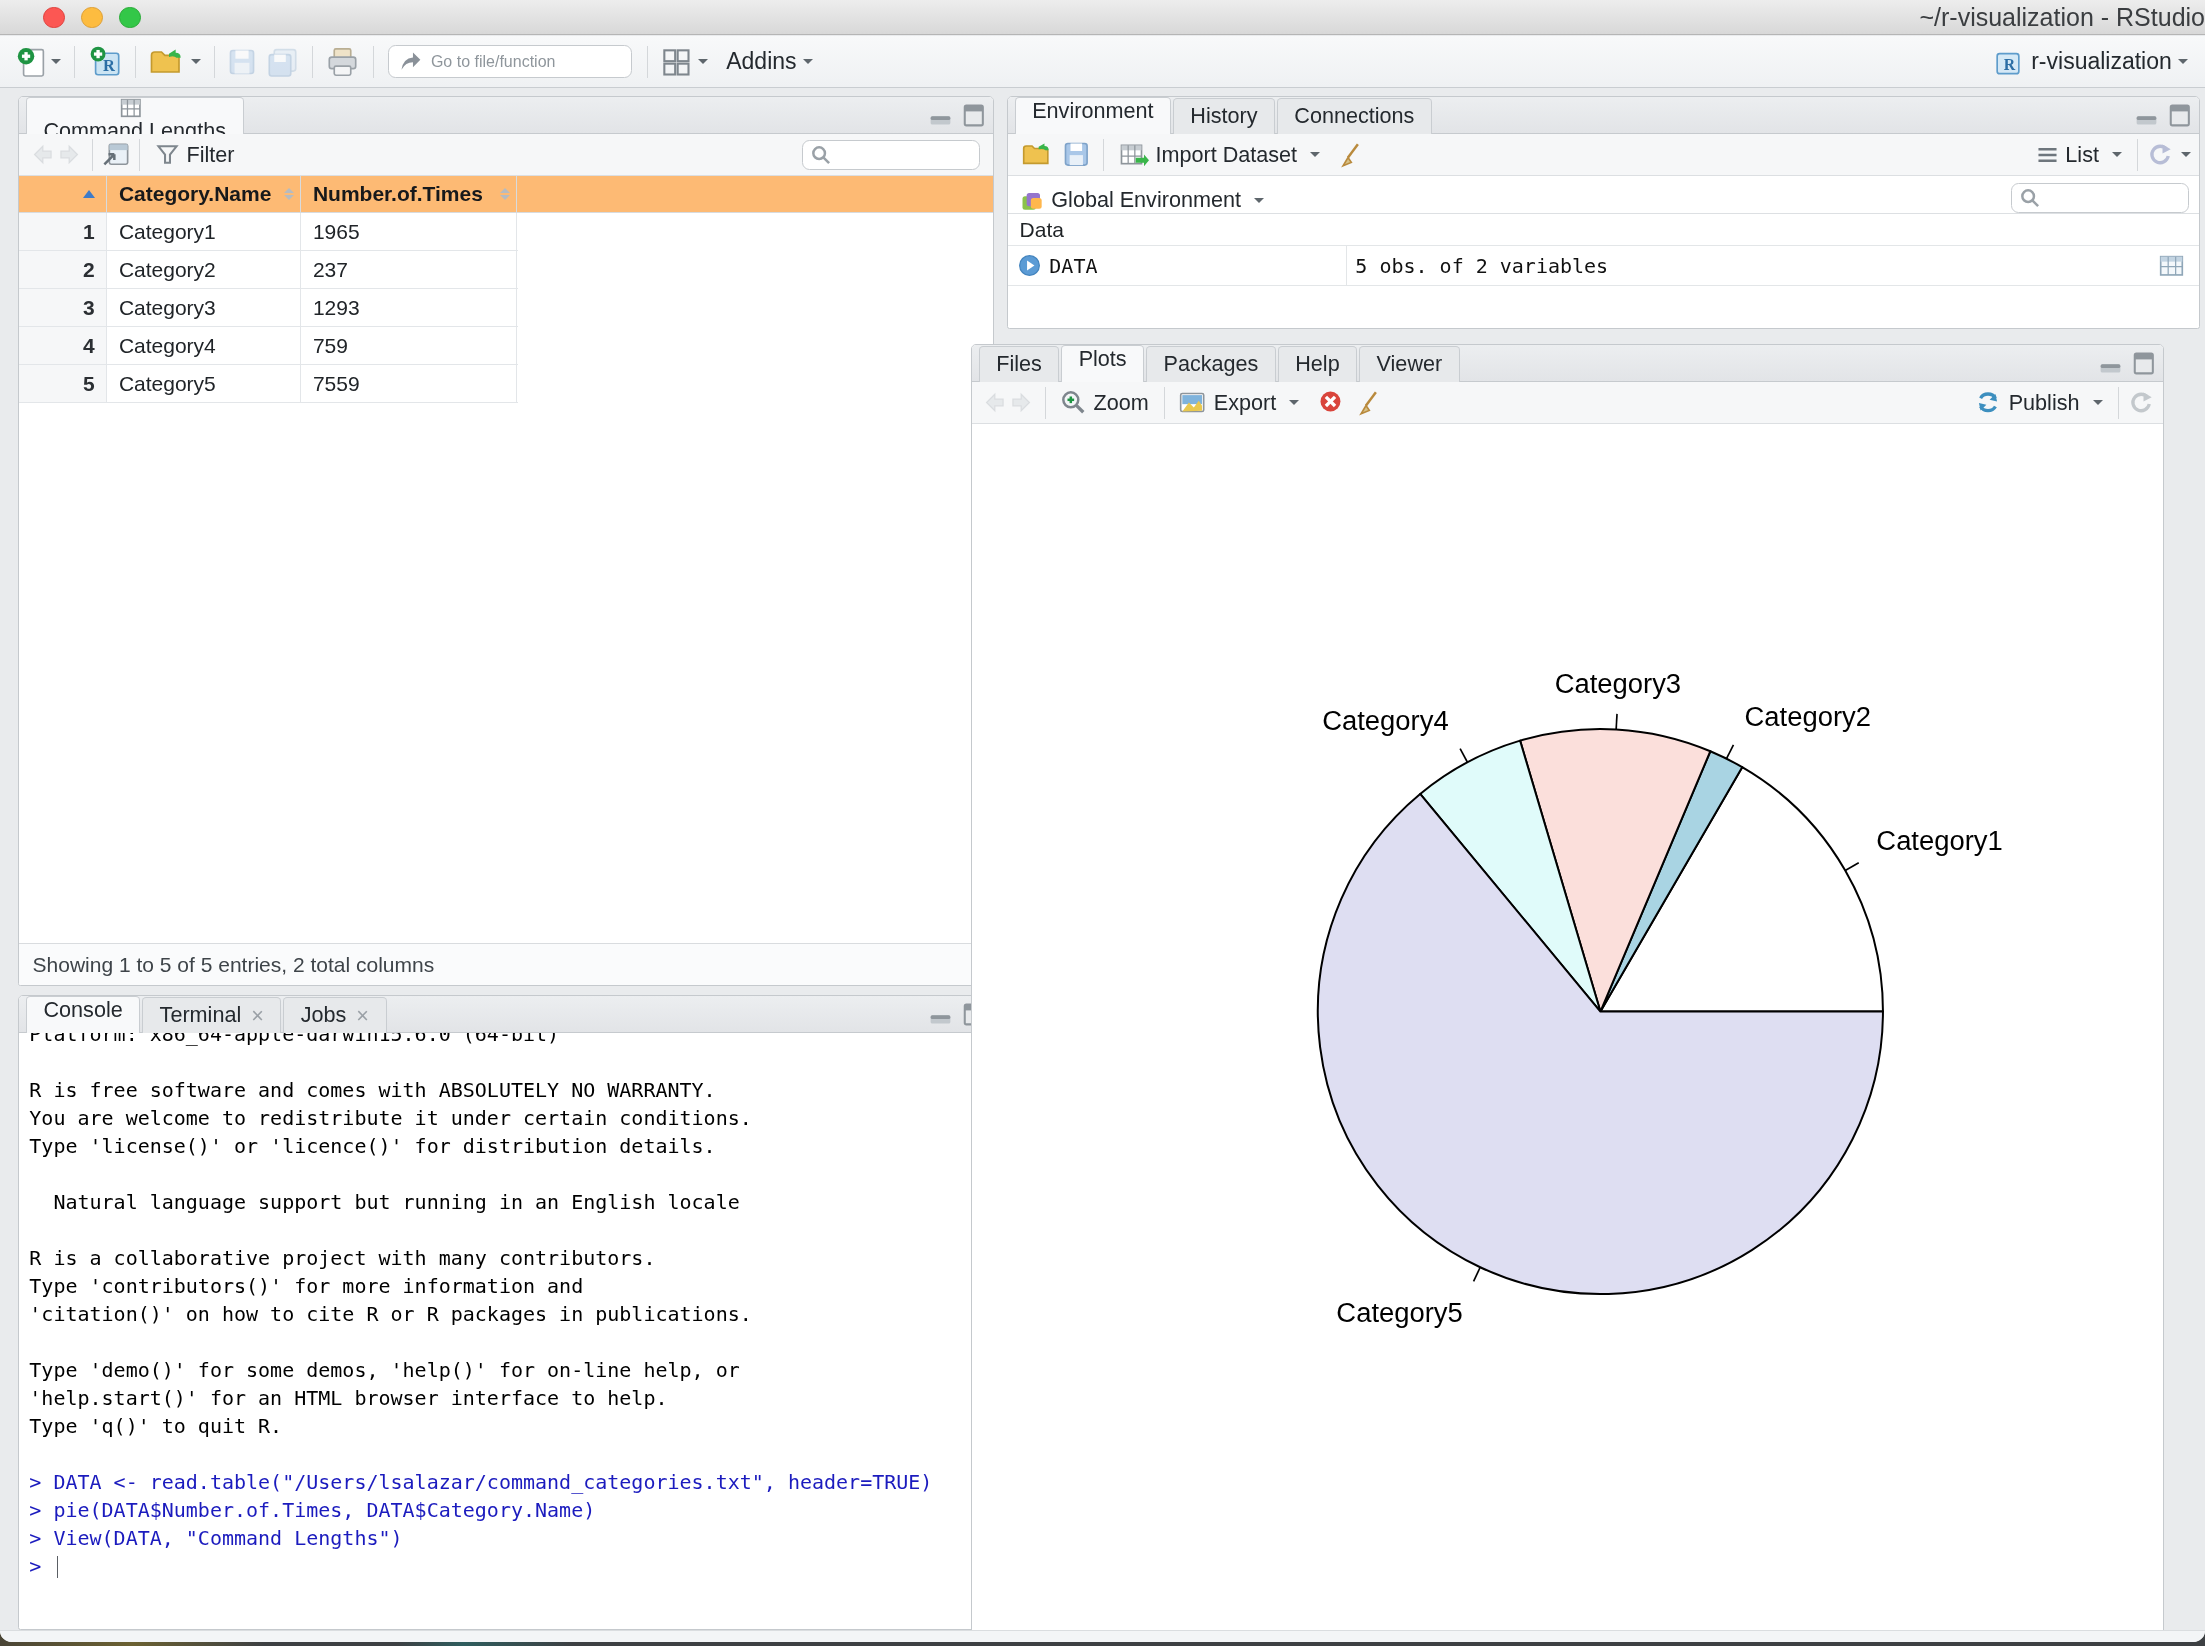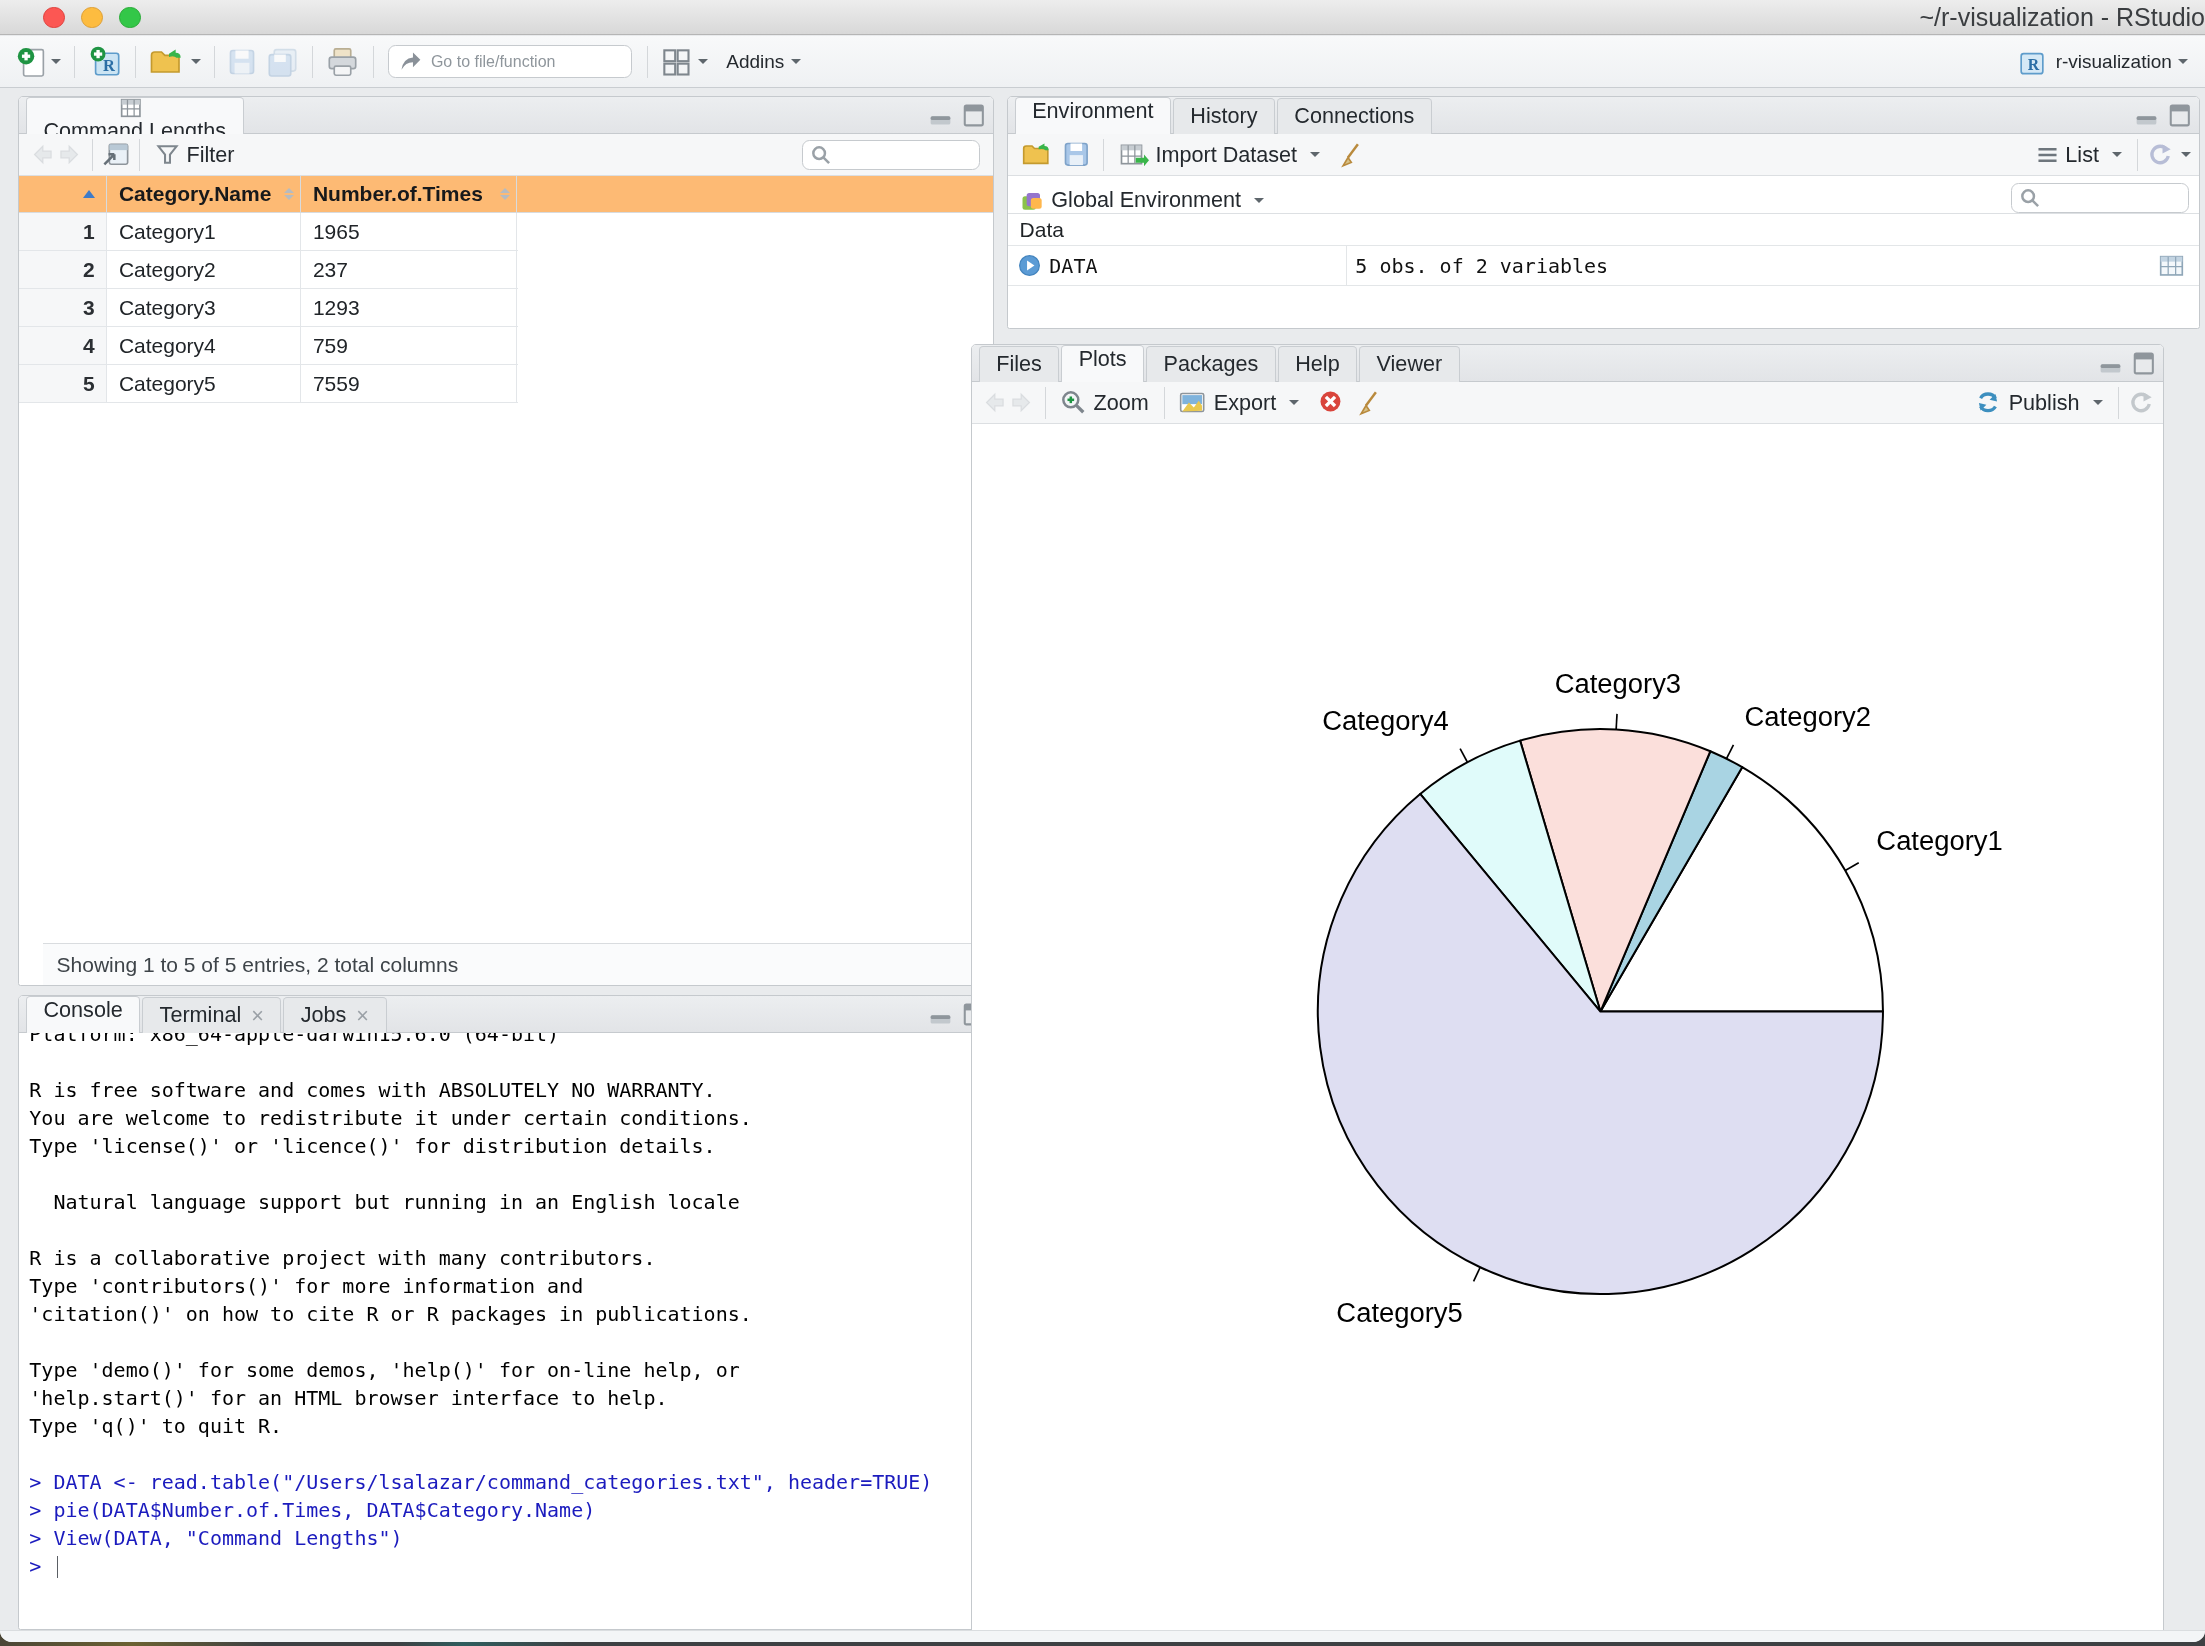--- a/index.html
+++ b/index.html
@@ -40,21 +40,21 @@
   .tbtn { display:flex; align-items:center; padding:5px 5px; border-radius:5px; cursor:default; }
   .goto-box {
     display:flex; align-items:center; width:244px; height:33px; margin:0 6.6px;
     background:#fff; border:0.8px solid #C6CACE; border-radius:7.5px; padding:0 8.3px;
   }
   .goto-box input {
     border:none; outline:none; font-size:16px; color:#3A3F44; width:191px;
     font-family:"Liberation Sans", sans-serif; background:transparent;
   }
   .goto-box input::placeholder { color:#8F969C; }
-  .label-btn { font-size:19px; color:#24292E; }
+  .label-btn { font-size:23px; color:#24292E; }
   .proj-btn { position:absolute; right:11.6px; display:flex; align-items:center; }
   
   .pane { position:absolute; background:#fff; border:0.8px solid #C5C9CD; border-radius:5px 5px 2.5px 2.5px; overflow:hidden; }
   .pane-dv      { left:18.3px;   top:96px;  width:976px; height:890px; }
   .pane-console { left:18.3px;   top:995px; width:976px; height:635px; }
   .pane-env     { left:1007px; top:96px;  width:1193px; height:233px; }
   .pane-plots   { left:971px; top:344px;  width:1193px; height:1476px; }
   .tabstrip {
     position:relative; height:37px; background:linear-gradient(#ECEEF0,#E2E4E7);
     border-bottom:0.8px solid #C6CACE; display:flex; align-items:flex-end; padding-left:6.6px;
@@ -91,21 +91,21 @@
   .sp-dn { width:0;height:0;border-left:5px solid transparent;border-right:5px solid transparent;border-top:5.8px solid #B6BBC0; }
   .sort-active { width:0;height:0;border-left:6.6px solid transparent;border-right:6.6px solid transparent;border-bottom:8.3px solid #3E7BC8; }
   .dv-row { display:flex; height:38px; width:499px; border-bottom:0.8px solid #E3E6E9; }
   .dv-cell { display:flex; align-items:center; font-size:21px; color:#202428; padding:0 11.6px; border-right:0.8px solid #E3E6E9; }
   .dv-cell.num { width:88px; justify-content:flex-end; font-weight:bold; color:#2B2F33; background:#F6F7F8; }
   .dv-cell.c1 { width:194px; }
   .dv-cell.c2 { width:216px; }
   .dv-status {
     position:absolute; left:0; right:0; bottom:0; height:42px; background:#FAFBFC;
     border-top:0.8px solid #D9DCDF; display:flex; align-items:center; padding-left:13.3px;
-    font-size:21px; color:#3E4449;margin-left:24px;
+    font-size:21px; color:#3E4449;
   }
   
   .console-path {
     height:37px; background:#F3F4F6; border-bottom:0.8px solid #DDE0E3;
     display:flex; align-items:center; padding:0 11.6px; font-size:21px; color:#6E767D;
   }
   .console-body { position:relative; height:555px; overflow:hidden; background:#fff; }
   .console-pre { margin-top:-13.3px; padding-left:10px; font-family:"DejaVu Sans Mono", monospace; font-size:20px; line-height:28px; color:#000; }
   .console-line { white-space:pre; height:28px; }
   .console-line.cmd { color:#1B1BBE; }

